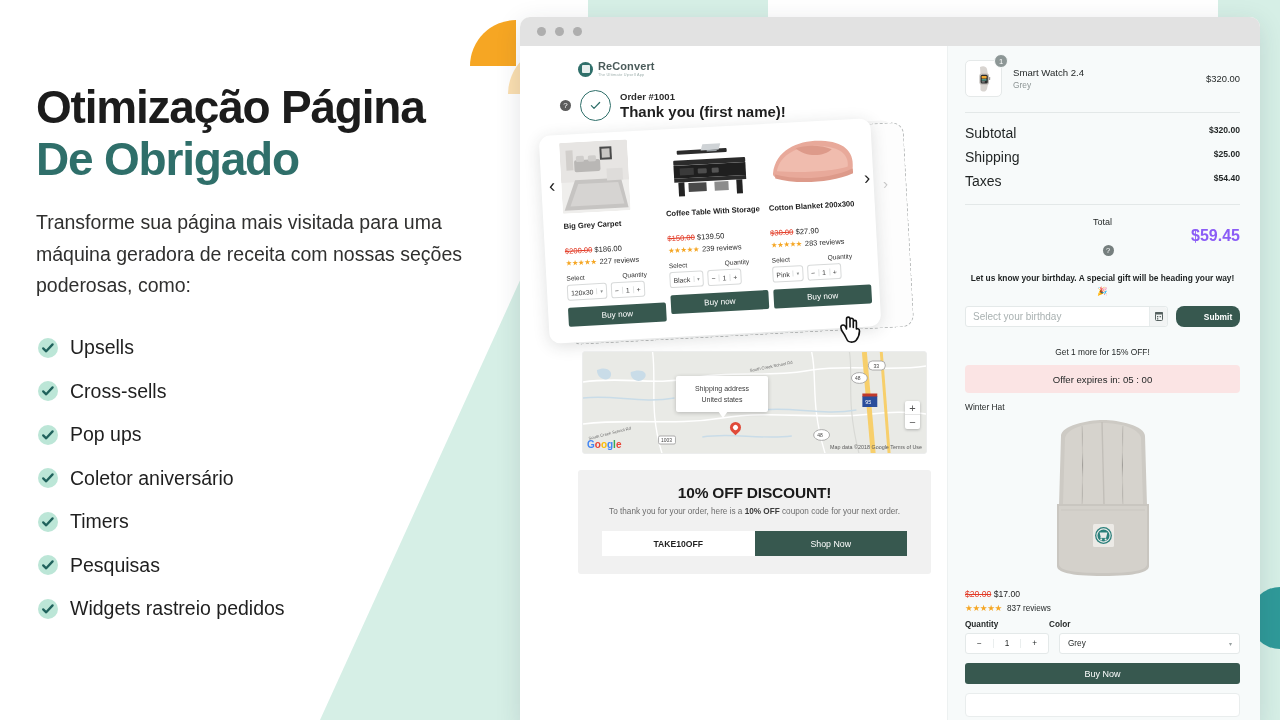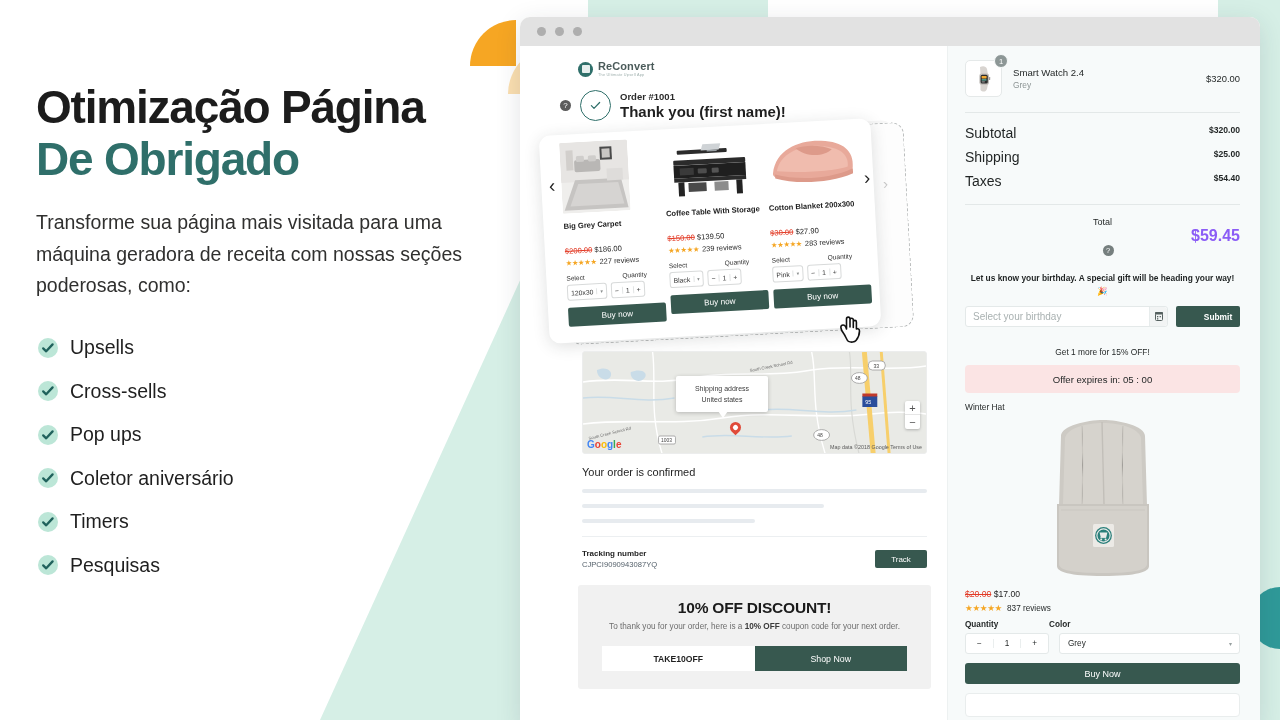--- a/index.html
+++ b/index.html
@@ -306,21 +306,21 @@
   }
   .bday-ph { font-size:10px; color:#a9b1b1; }
   .cal-btn {
     position:absolute; right:0; top:0; width:18px; height:100%;
     background:#f2f4f4; border-left:1px solid #e7ecec;
     border-radius:0 3px 3px 0; display:flex; align-items:center;
     justify-content:center; font-size:8px; color:#55605f;
   }
   .submit-btn {
     width:64px; height:21px; background:#37584f; color:#fff;
-    border-radius:2px; font-size:8.4px; font-weight:bold;
+    border-radius:8px; font-size:8.4px; font-weight:bold;
     display:flex; align-items:center; justify-content:center;padding-left:20px;
   }
   .get-more {
     margin-top:20px; text-align:center; font-size:8.4px; color:#1f2323;
   }
   .get-more b { font-weight:normal; }
   .offer-bar {
     margin-top:8px; height:28px; background:#fbe4e4; border-radius:4px;
     display:flex; align-items:center; justify-content:center;
     font-size:9.6px; color:#1f2323;
@@ -423,20 +423,28 @@
       <span class="feature-label">Timers</span>
     </div>
     <div class="feature">
       <span class="check-badge">
         <svg width="16" height="16" viewBox="0 0 16 16">
             <path d="M3.2 8.4 L6.2 11.3 L12.6 4.4" stroke="#20625c" stroke-width="2.3" fill="none" stroke-linecap="round" stroke-linejoin="round"></path>
           </svg>
       </span>
       <span class="feature-label">Pesquisas</span>
     </div>
+    <div class="feature">
+      <span class="check-badge">
+        <svg width="16" height="16" viewBox="0 0 16 16">
+            <path d="M3.2 8.4 L6.2 11.3 L12.6 4.4" stroke="#20625c" stroke-width="2.3" fill="none" stroke-linecap="round" stroke-linejoin="round"></path>
+          </svg>
+      </span>
+      <span class="feature-label">Widgets rastreio pedidos</span>
+    </div>
   </div>
 </div>
 
 <div id="browser">
   <div class="chrome-bar">
     <span class="dot"></span>
     <span class="dot"></span>
     <span class="dot"></span>
   </div>
 
@@ -659,34 +667,20 @@
         </div>
         <span class="pin"></span>
         <span class="gmaps-logo"><i style="color:#4285f4">G</i><i style="color:#ea4335">o</i><i style="color:#fbbc05">o</i><i style="color:#4285f4">g</i><i style="color:#34a853">l</i><i style="color:#ea4335">e</i></span>
         <span class="map-attr">Map data ©2018 Google      Terms of Use</span>
         <div class="map-zoom">
           <div>+</div>
           <div>−</div>
         </div>
       </div>
 
-      <div class="confirm-block">
-        <div class="confirm-title">Your order is confirmed</div>
-        <div class="skel" style="width:100%"></div>
-        <div class="skel" style="width:70%"></div>
-        <div class="skel" style="width:50%"></div>
-        <div class="hr-soft"></div>
-        <div class="track-row">
-          <span>
-            <span class="track-label" style="display:block">Tracking number</span>
-            <span class="track-code" style="display:block">CJPCI9090943087YQ</span>
-          </span>
-          <span class="track-btn">Track</span>
-        </div>
-      </div>
 
       <div class="discount-block">
         <div class="disc-title">10% OFF DISCOUNT!</div>
         <div class="disc-sub"><span>To thank you for your order, here is a </span><b>10% OFF</b><span> coupon code for your next order.</span></div>
         <div class="disc-row">
           <span class="coupon">TAKE10OFF</span>
           <span class="shop-now">Shop Now</span>
         </div>
       </div>
     </div>

